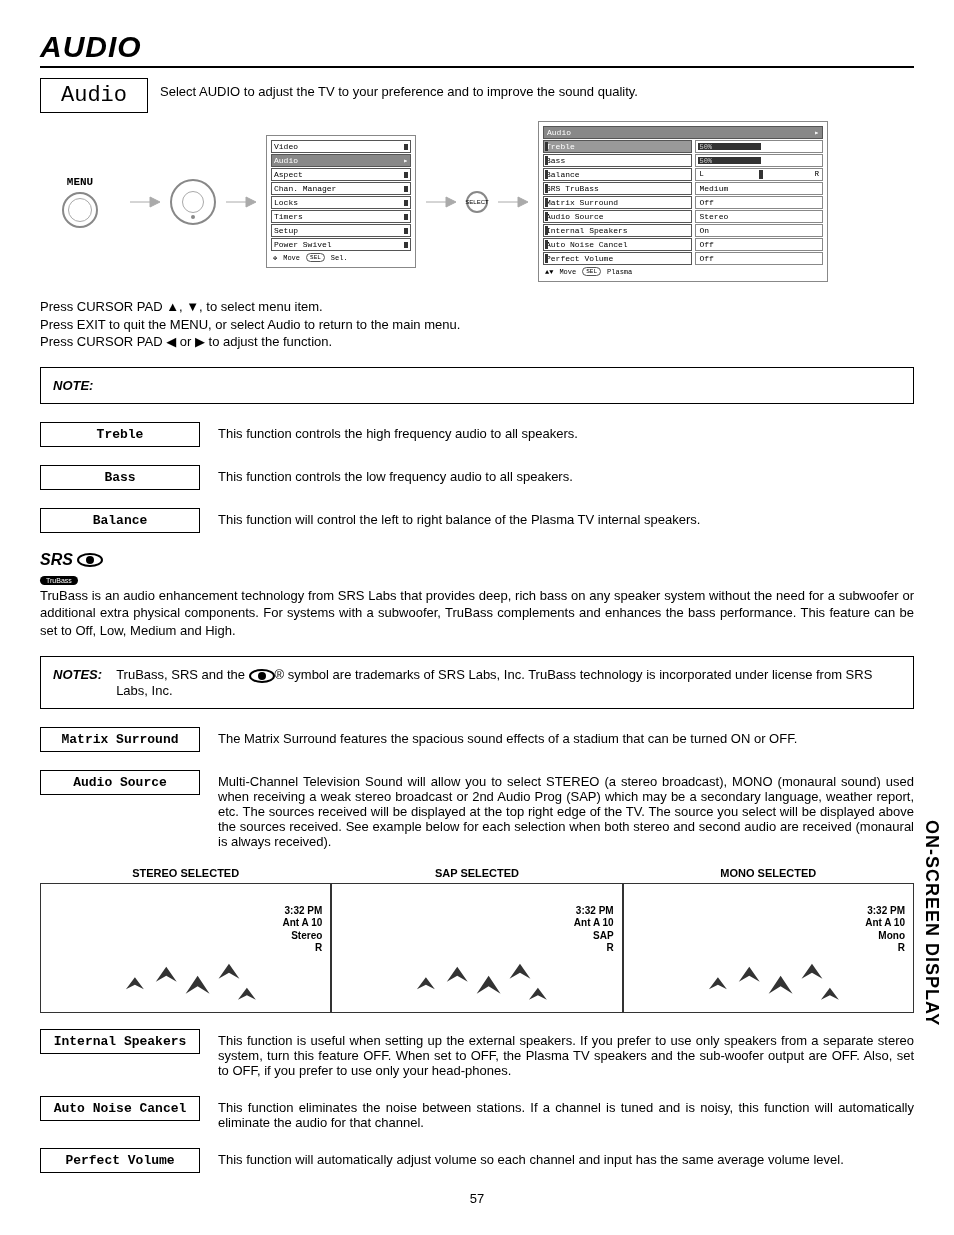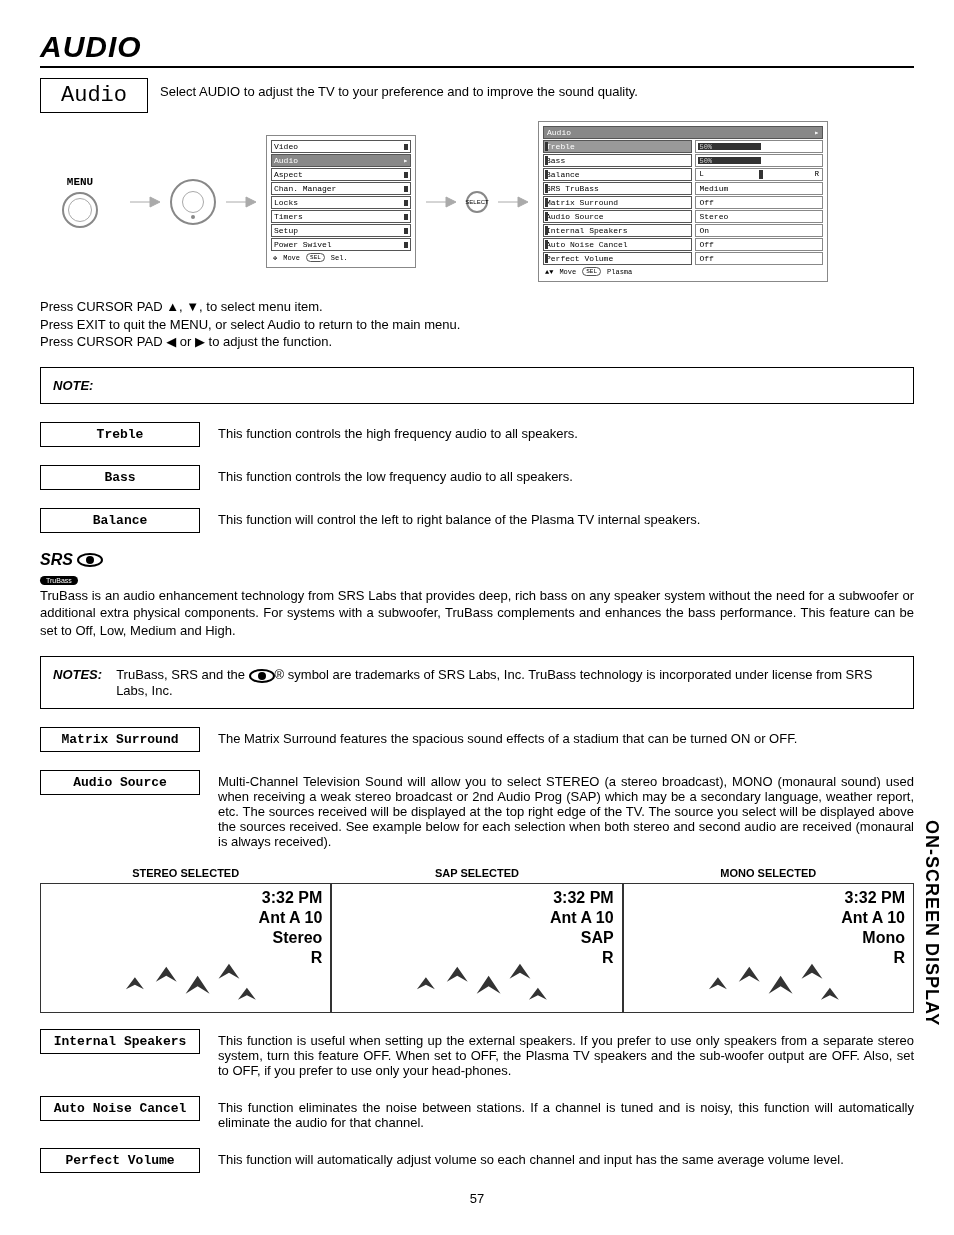--- a/index.html
+++ b/index.html
@@ -40,21 +40,21 @@
   .term-desc { font-size: 13px; flex:1; padding-top:4px; text-align: justify; }
   .srs-logo { font-weight: bold; font-style: italic; font-size: 16px; display:flex; align-items:center; gap:4px; }
   .srs-logo .oval { display:inline-flex; align-items:center; justify-content:center; border:2px solid #000; border-radius:50%; width:26px; height:14px; }
   .srs-logo .oval::after { content:''; width:8px; height:8px; background:#000; border-radius:50%; }
   .srs-sub { background:#000; color:#fff; font-size:7px; padding:1px 6px; border-radius:8px; display:inline-block; font-style:normal; }
   .para { font-size: 13px; text-align: justify; margin-bottom: 17px; line-height:1.35; }
   .osd-examples { display:flex; margin: 8px 0 16px; }
   .osd-ex { flex:1; }
   .osd-ex-title { font-size: 11px; font-weight: bold; text-align: center; margin-bottom: 4px; }
   .osd-ex-box { border: 1px solid #333; height: 130px; position: relative; overflow:hidden; background:#fff; }
-  .osd-ex-box .info { position:absolute; top:4px; right:8px; font-size:16px; font-weight:bold; text-align:right; line-height:1.25; }
+  .osd-ex-box .info { position:absolute; top:21px; right:8px; font-size:10px; font-weight:bold; text-align:right; line-height:1.25; }
   .osd-ex-box svg { position:absolute; bottom:0; left:0; width:100%; height:70%; }
   .side-tab { position: absolute; right: 12px; top: 820px; writing-mode: vertical-rl; font-size: 18px; font-weight: bold; letter-spacing: 1px; }
   .pagenum { text-align:center; font-size:13px; margin-top:4px; }
   .sel-btn { width:22px; height:22px; border:2px solid #888; border-radius:50%; display:inline-flex; align-items:center; justify-content:center; font-size:6px; margin:0 auto; }
   .inline-oval { display:inline-flex; align-items:center; justify-content:center; border:2px solid #000; border-radius:50%; width:26px; height:14px; vertical-align:middle; }
   .inline-oval::after { content:''; width:8px; height:8px; background:#000; border-radius:50%; }
   .osd-foot .pill { border:1px solid #555; border-radius:6px; padding:0 3px; font-size:6px; }
 </style>
 </head>
 <body>

